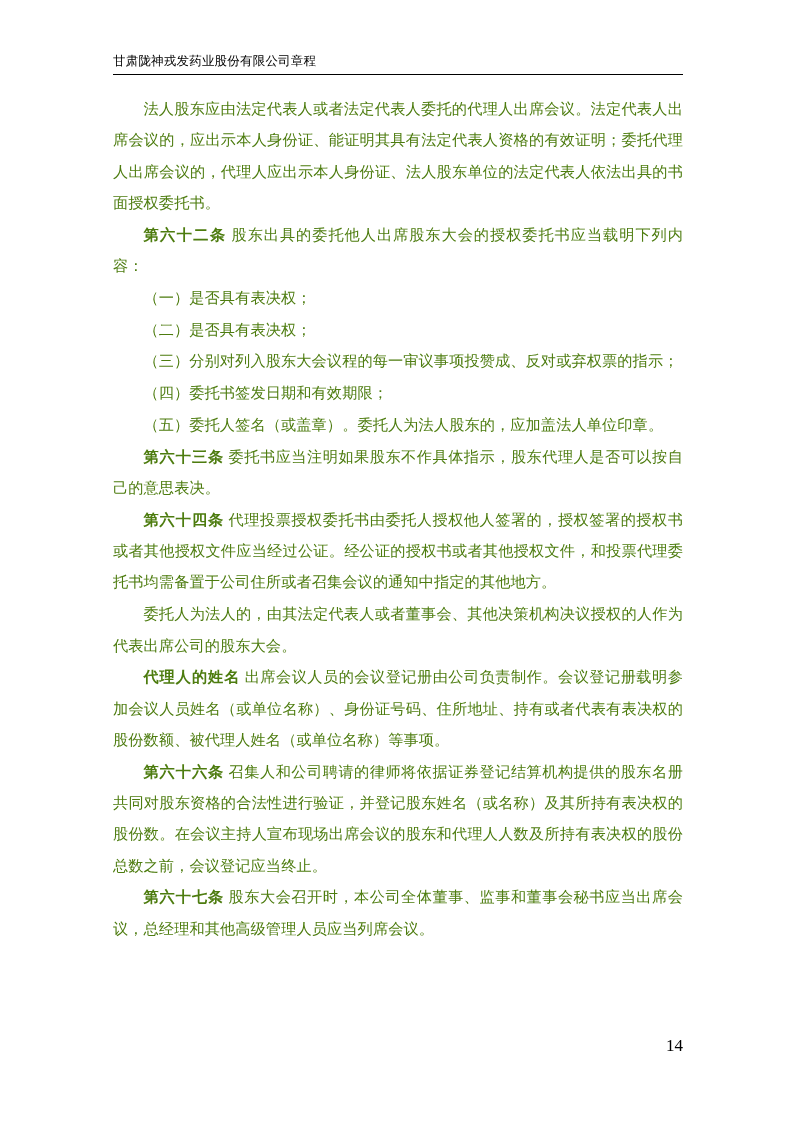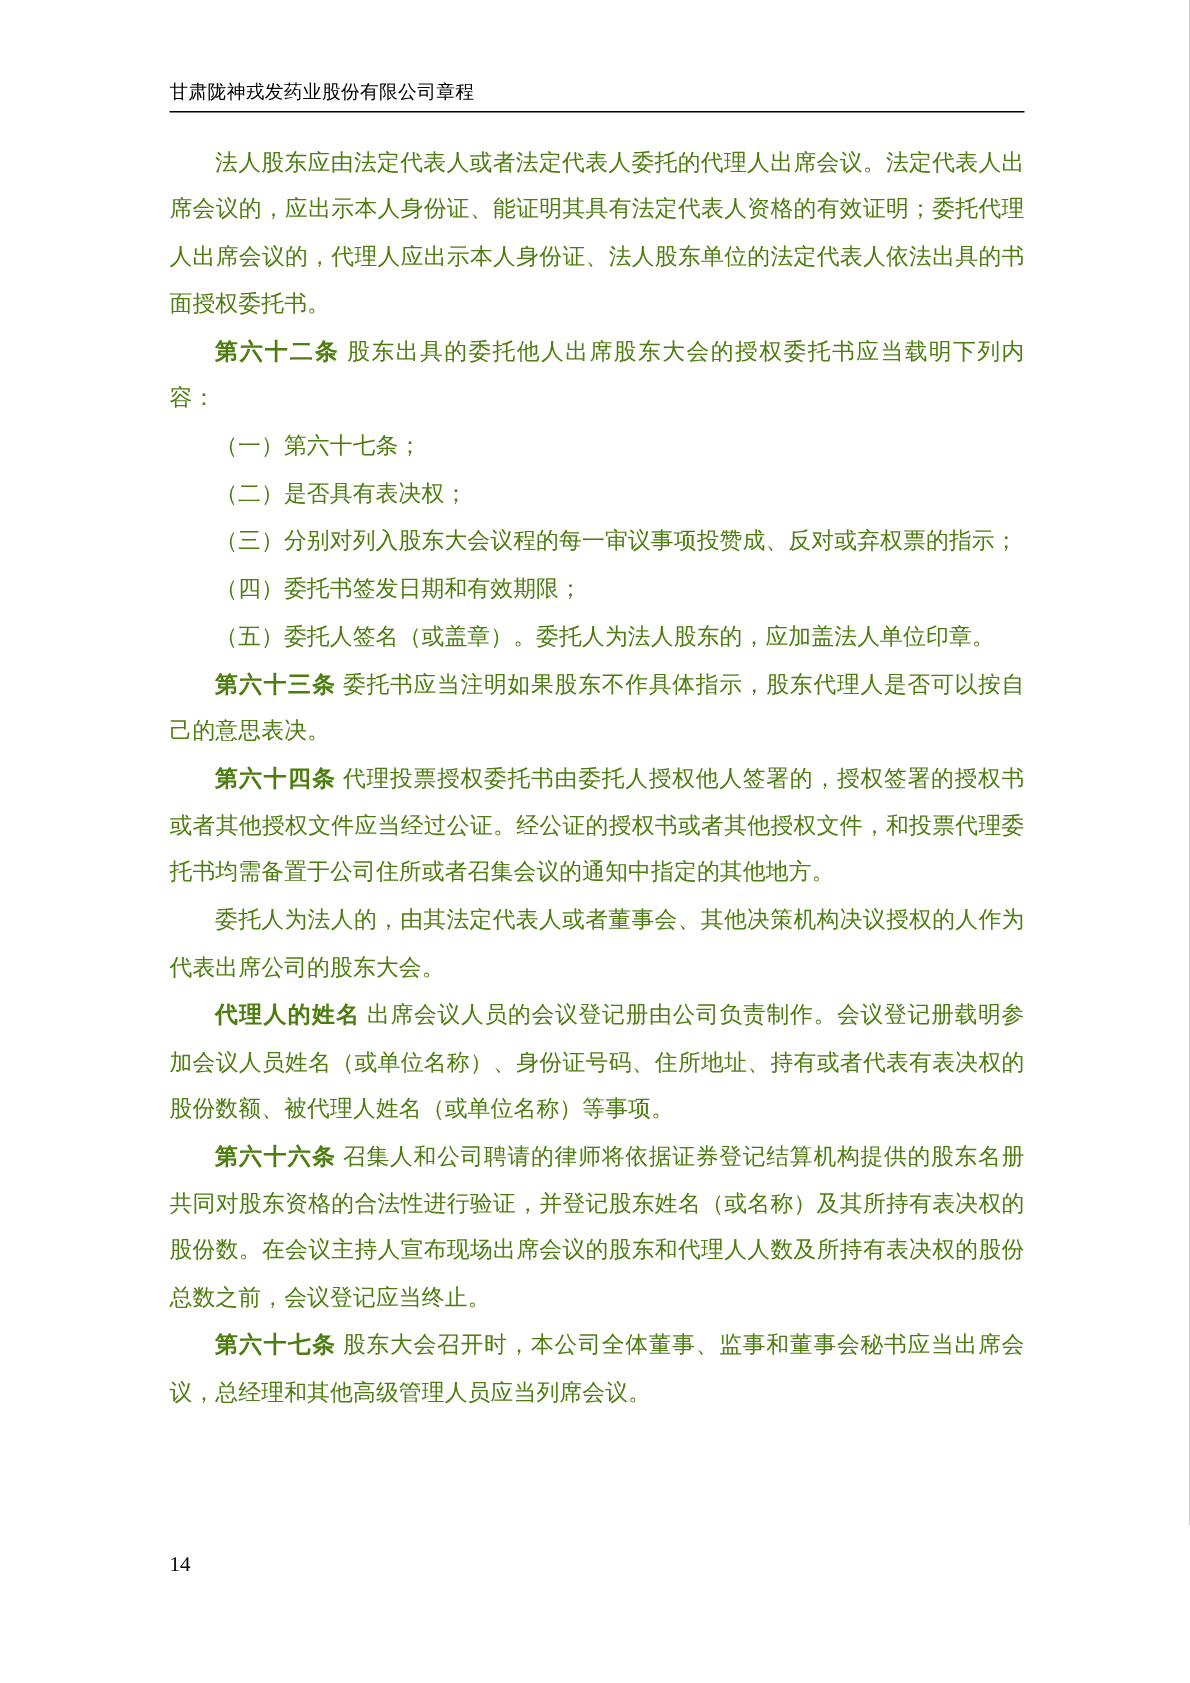--- a/index.html
+++ b/index.html
@@ -64,41 +64,41 @@
   .art {
     font-weight: bold;
     letter-spacing: 0.6px;
     margin-top: 28px;
   }
   .pagenum {
     position: absolute;
     top: 1036px;
     left: 0;
     width: 570px;
-    text-align: left;
-    font-size: 14px;
+    text-align: right;
+    font-size: 17px;
     color: #000;
   }
 </style>
 </head>
 <body>
 
 <div class="page">
   <div class="content">
 
     <div class="header">甘肃陇神戎发药业股份有限公司章程</div>
     <div class="header-rule"></div>
 
     <div class="body-area">
 
       <p class="para"><span>法人股东应由法定代表人或者法定代表人委托的代理人出席会议。法定代表人出席会议的，应出示本人身份证、能证明其具有法定代表人资格的有效证明；委托代理人出席会议的，代理人应出示本人身份证、法人股东单位的法定代表人依法出具的书面授权委托书。</span></p>
 
       <p class="para"><span class="art">第六十二条</span> <span>股东出具的委托他人出席股东大会的授权委托书应当载明下列内容：</span></p>
 
-      <p class="para"><span>（一）第六十七条；</span></p>
+      <p class="para"><span>（一）是否具有表决权；</span></p>
 
       <p class="para"><span>（二）是否具有表决权；</span></p>
 
       <p class="para"><span>（三）分别对列入股东大会议程的每一审议事项投赞成、反对或弃权票的指示；</span></p>
 
       <p class="para"><span>（四）委托书签发日期和有效期限；</span></p>
 
       <p class="para"><span>（五）委托人签名（或盖章）。委托人为法人股东的，应加盖法人单位印章。</span></p>
 
       <p class="para"><span class="art">第六十三条</span> <span>委托书应当注明如果股东不作具体指示，股东代理人是否可以按自己的意思表决。</span></p>

